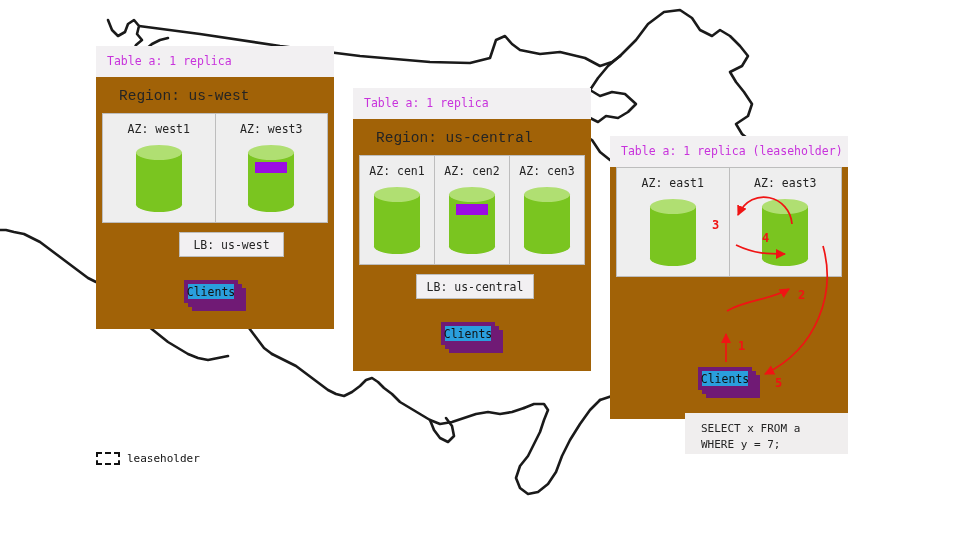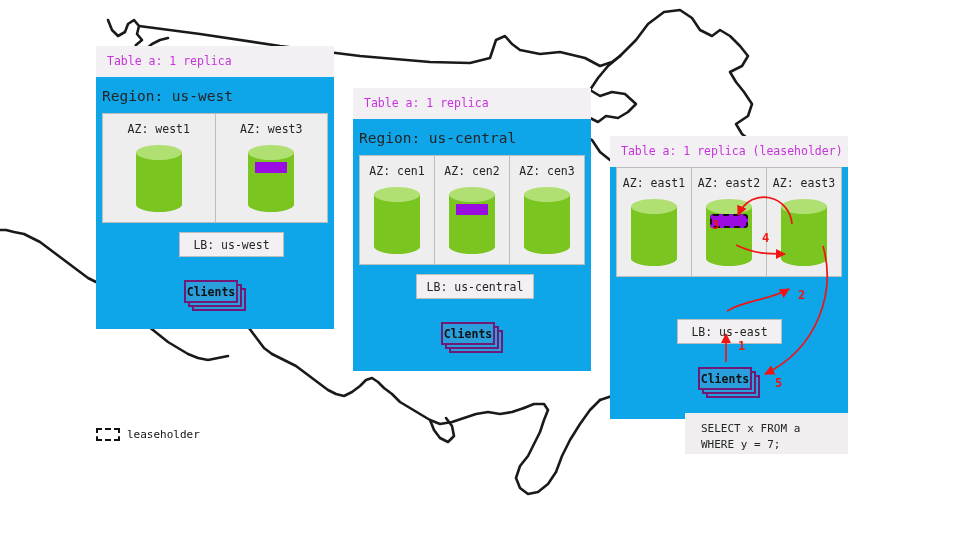--- a/index.html
+++ b/index.html
@@ -16,36 +16,37 @@
   #us-map {
     position: absolute; left: 0; top: 0;
     width: 960px; height: 540px;
     z-index: 0;
   }
 
   
   .region-panel {
     position: absolute;
     z-index: 2;
-    background: #0ea5e9;
+    background: #a16207;
   }
   .panel-header {
     background: #f2f0f2;
     color: #c832dc;
     font-size: 11.5px;
     padding: 8px 11px 9px 11px;
     letter-spacing: 0px;
     white-space: nowrap;
   }
   .panel-body { padding: 0; }
   .region-title {
     color: #242424;
     font-size: 14.5px;
-    padding: 11px 13px 9px 6px;
-    white-space: nowrap;
+    padding: 11px 13px 9px 23px;
+    white-space: nowrap;
+    font-family: Liberation Mono, monospace;
   }
 
   
   .az-strip {
     background: #eeeeee;
     border: 1px solid #bdbdbd;
     display: flex;
     margin: 0 6px;
     position: relative;
     text-align: center;
@@ -112,22 +113,21 @@
   }
 
   
   .clients {
     position: absolute;
     z-index: 5;
   }
   .clients .card {
     position: absolute;
     background: #2a9fdd;
-    border: 2px solid #701a75;
-    font-weight: bold;
+    border: 4px solid #701a75;
   }
   .clients .card.c3 { left: 8px;  top: 8px;  }
   .clients .card.c2 { left: 4px;  top: 4px;  }
   .clients .card.c1 {
     left: 0; top: 0;
     display: flex; align-items: center; justify-content: center;
     color: #111111;
     font-size: 11.5px;
     white-space: nowrap;
   }
@@ -155,21 +155,21 @@
     position: absolute;
     color: #f01414;
     font-size: 12px;
     font-weight: bold;
     z-index: 7;
   }
 
   
   .legend {
     position: absolute;
-    left: 96px; top: 428px;
+    left: 96px; top: 452px;
     display: flex; align-items: flex-start;
     z-index: 3;
   }
   .legend-swatch {
     width: 24px; height: 13px;
     border: 2px dashed #111111;
     background: transparent;
     margin-right: 7px;
   }
   .legend-text {
@@ -355,42 +355,32 @@
 
       <div class="az-cell">
         <div class="az-label">AZ: east1</div>
         <div class="cyl" style="width:46px; height:68px;">
           <div class="cyl-bot"></div>
           <div class="cyl-body"></div>
           <div class="cyl-top"></div>
         </div>
       </div>
 
-      <div class="az-cell">
-        <div class="az-label">AZ: east2</div>
-        <div class="cyl" style="width:46px; height:68px;">
-          <div class="cyl-bot"></div>
-          <div class="cyl-body"></div>
-          <div class="cyl-top"></div>
-          <div class="replica leaseholder" style="left:4px; top:15px; width:38px; height:14px;"></div>
-        </div>
-      </div>
 
       <div class="az-cell">
         <div class="az-label">AZ: east3</div>
         <div class="cyl" style="width:46px; height:68px;">
           <div class="cyl-bot"></div>
           <div class="cyl-body"></div>
           <div class="cyl-top"></div>
         </div>
       </div>
 
     </div>
   </div>
-  <div class="lb-box" style="left:67px; top:183px; width:105px; height:25px;">LB: us-east</div>
 
   <div class="clients" style="left:88px; top:231px; width:62px; height:30px;">
     <div class="card c3" style="width:54px; height:23px;"></div>
     <div class="card c2" style="width:54px; height:23px;"></div>
     <div class="card c1" style="width:54px; height:23px;">Clients</div>
   </div>
 </div>
 
 <div class="sql-box" style="left:685px; top:413px; width:163px; height:41px;">SELECT x FROM a
 WHERE y = 7;</div>

